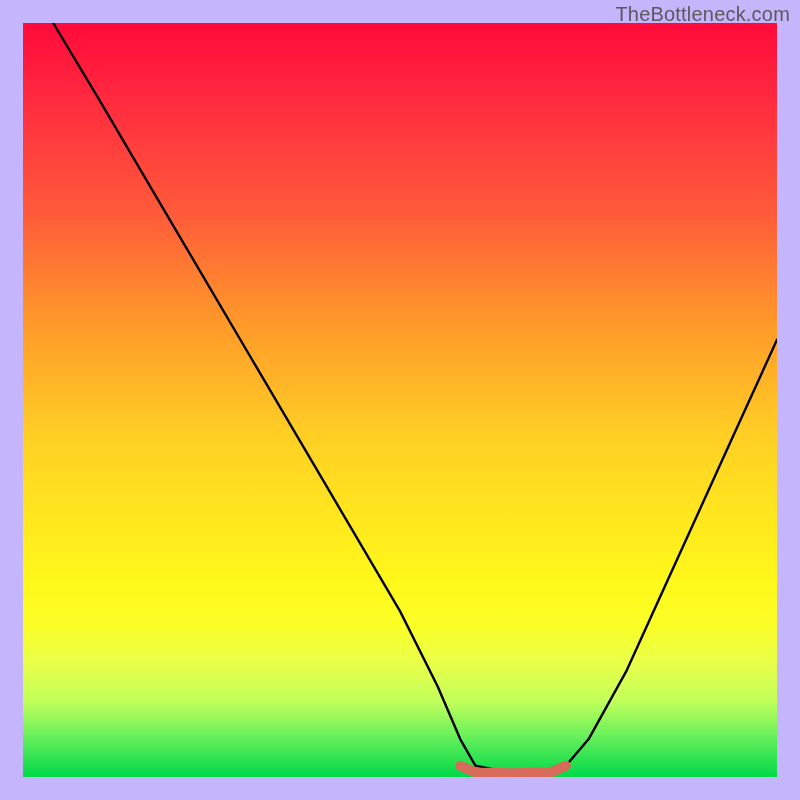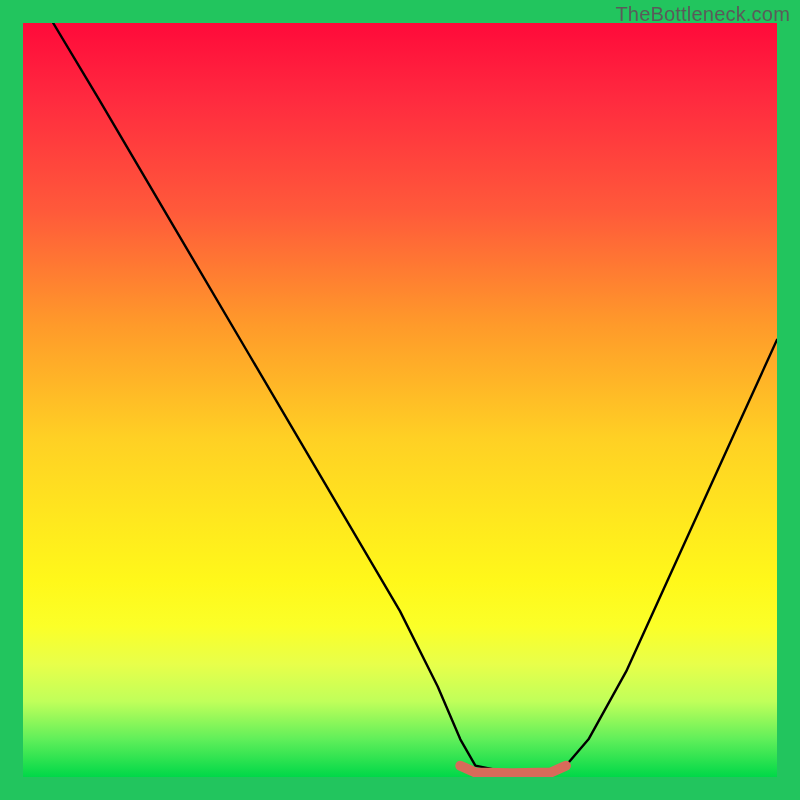--- a/index.html
+++ b/index.html
@@ -1,21 +1,21 @@
 <!DOCTYPE html>
 <html><head>
 <meta charset="utf-8">
 <style>
   * { margin: 0; padding: 0; box-sizing: border-box; }
   html, body { width: 800px; height: 800px; overflow: hidden; background: #000; }
   .frame {
     position: relative;
     width: 800px;
     height: 800px;
-    background: #22c55e;
+    background: #c4b5fd;
   }
   .plot-area {
     position: absolute;
     left: 23px;
     top: 23px;
     width: 754px;
     height: 754px;
     background: linear-gradient(to bottom,
       #ff0a3a 0%,
       #ff2a3f 10%,

